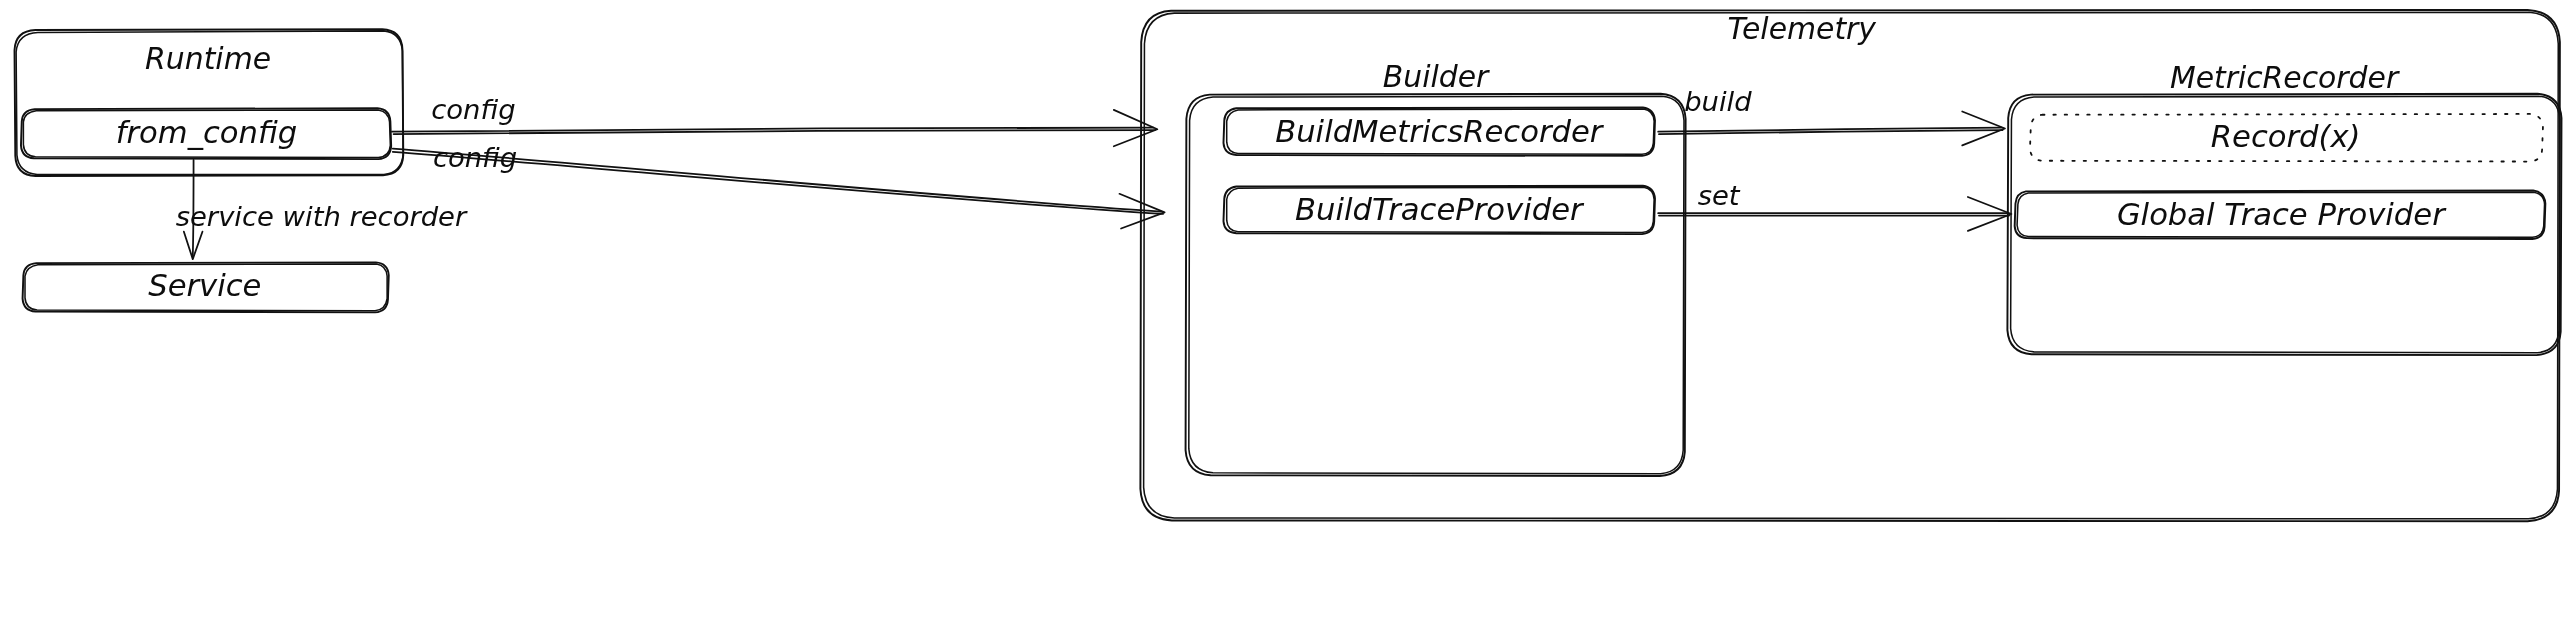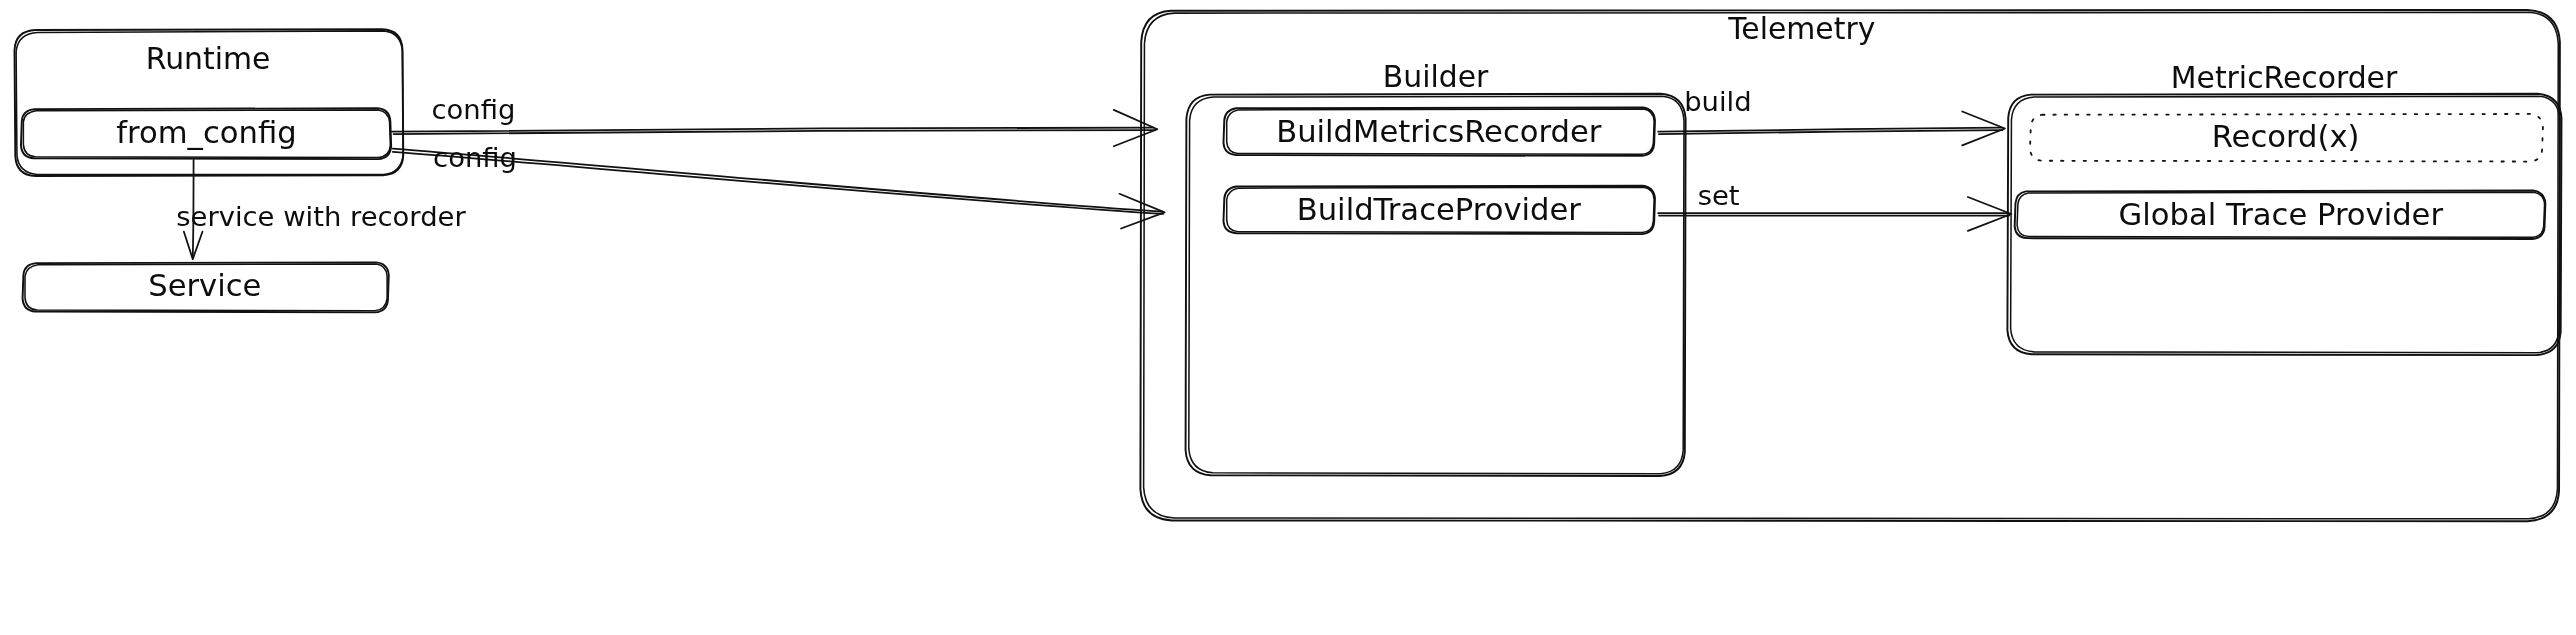--- a/index.html
+++ b/index.html
@@ -9,20 +9,21 @@
   }
   body {
     font-family: "DejaVu Sans", sans-serif;
   }
   #canvas-wrap {
     position: relative;
     width: 2576px;
     height: 636px;
     background: #ffffff;
     overflow: hidden;
+    font-style: italic;
   }
   svg#diagram {
     display: block;
     width: 2576px;
     height: 636px;
   }
   .sk-shape {
     fill: none;
     stroke: #111111;
     stroke-width: 2.4;

